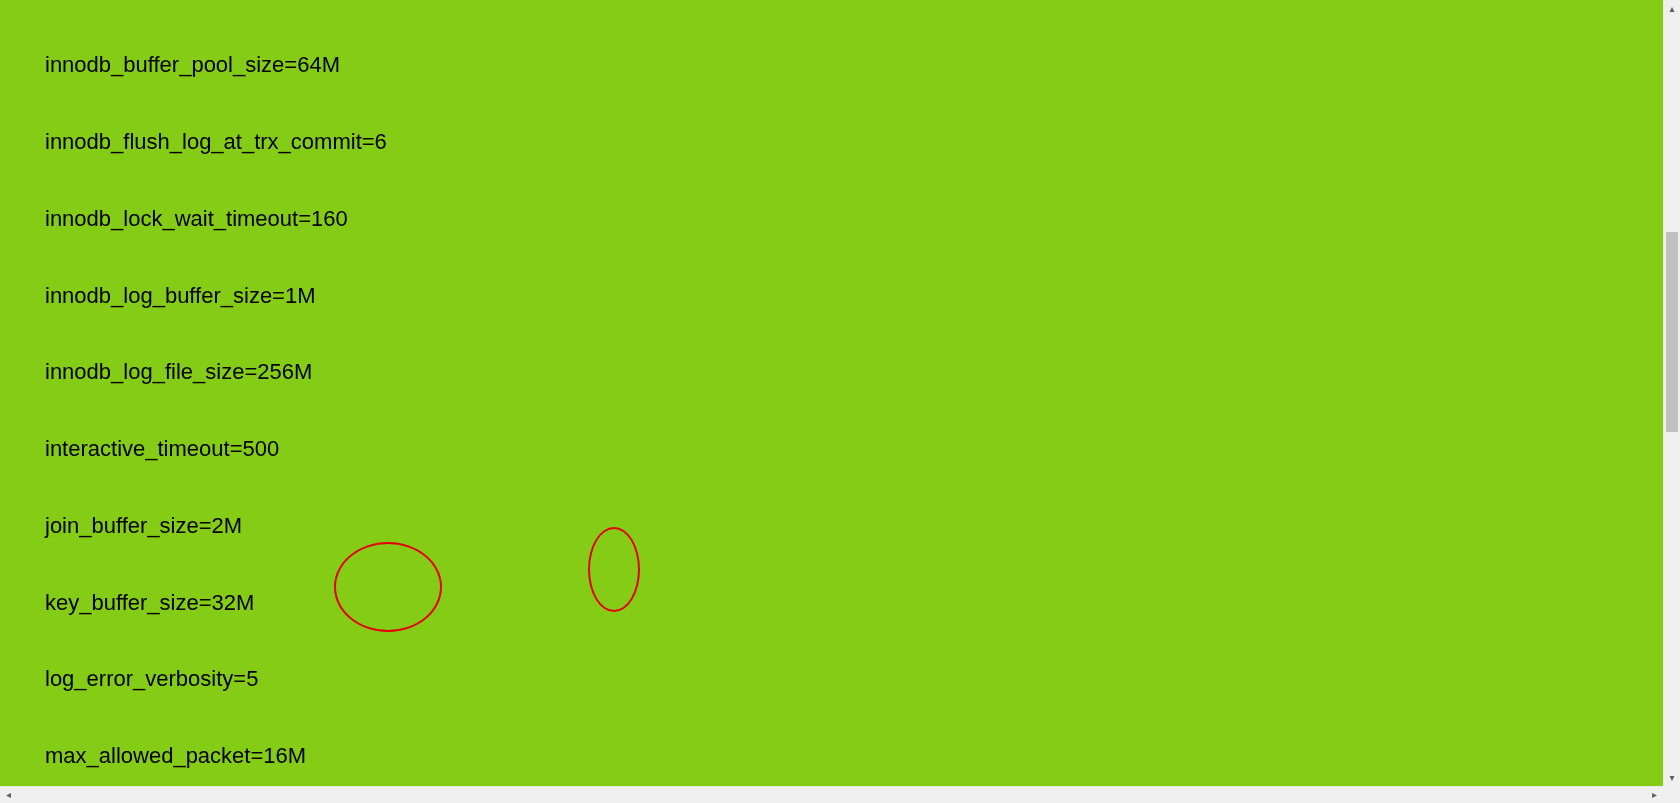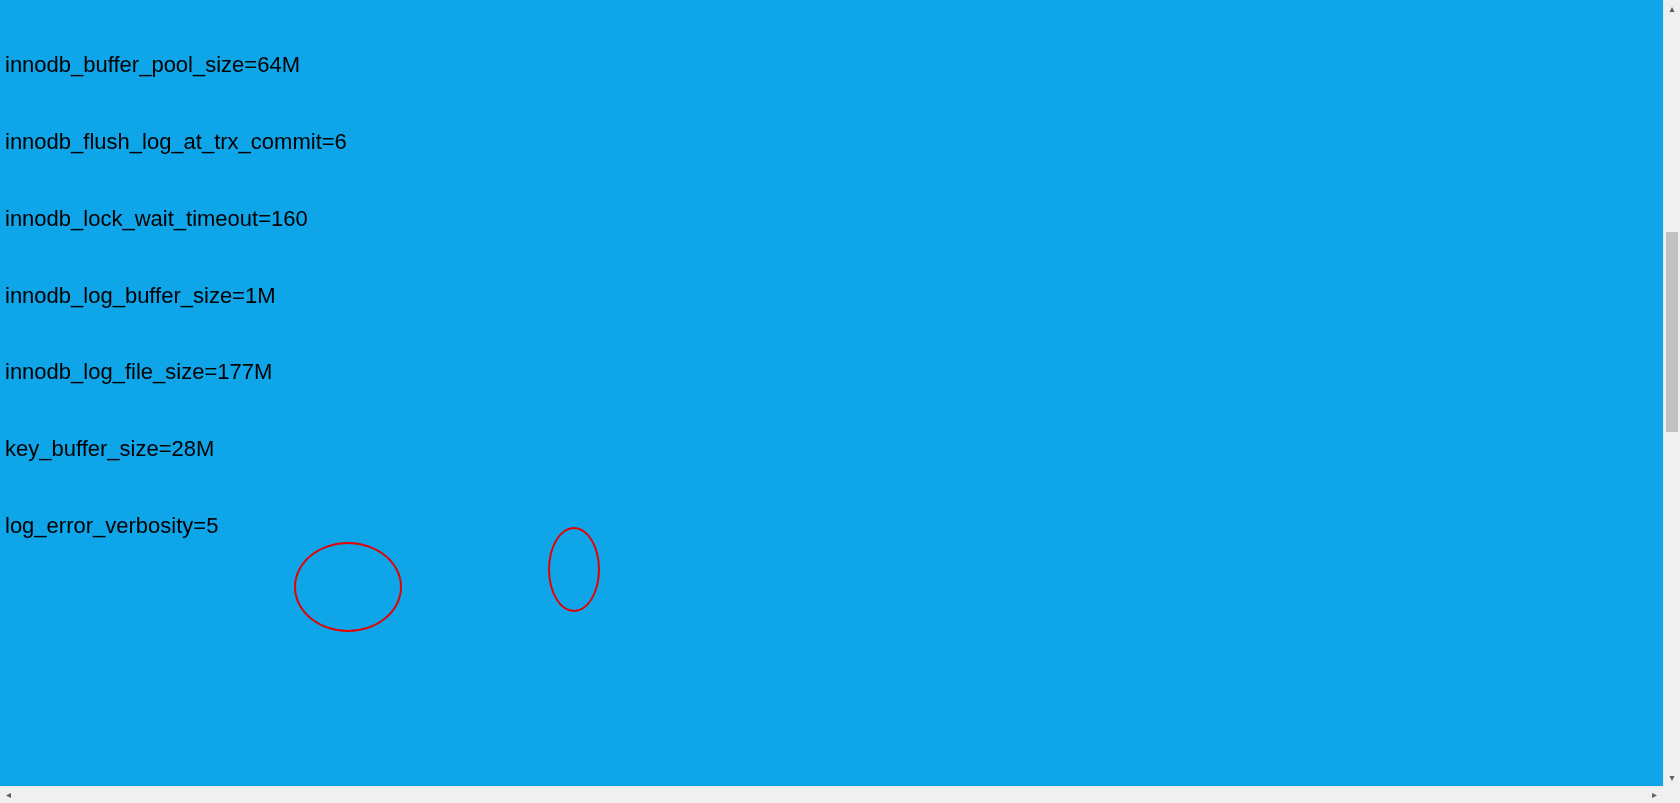--- a/index.html
+++ b/index.html
@@ -19,22 +19,23 @@
       color: #000;
       background: #fff;
       position: relative;
     }
     .editor-viewport {
       position: absolute;
       top: 0;
       left: 0;
       right: 17px;
       bottom: 17px;
-      background: #0ea5e9;
+      background: #84cc16;
       overflow: hidden;
+      padding-left: 40px;
     }
     .content {
       padding: 1px 5px;
       white-space: pre;
       position: relative;
     }
     .line {
       height: 25.6px;
       white-space: pre;
     }
@@ -132,23 +133,26 @@
   </style>
 </head>
 <body>
 
 <div class="editor-viewport">
   <div class="content">
     <div class="line">innodb_buffer_pool_size=64M</div>
     <div class="line">innodb_flush_log_at_trx_commit=6</div>
     <div class="line">innodb_lock_wait_timeout=160</div>
     <div class="line">innodb_log_buffer_size=1M</div>
-    <div class="line">innodb_log_file_size=177M</div>
-    <div class="line">key_buffer_size=28M</div>
+    <div class="line">innodb_log_file_size=256M</div>
+    <div class="line">interactive_timeout=500</div>
+    <div class="line">join_buffer_size=2M</div>
+    <div class="line">key_buffer_size=32M</div>
     <div class="line">log_error_verbosity=5</div>
+    <div class="line">max_allowed_packet=16M</div>
     
     
     
     
     
     
     
     
     
     

